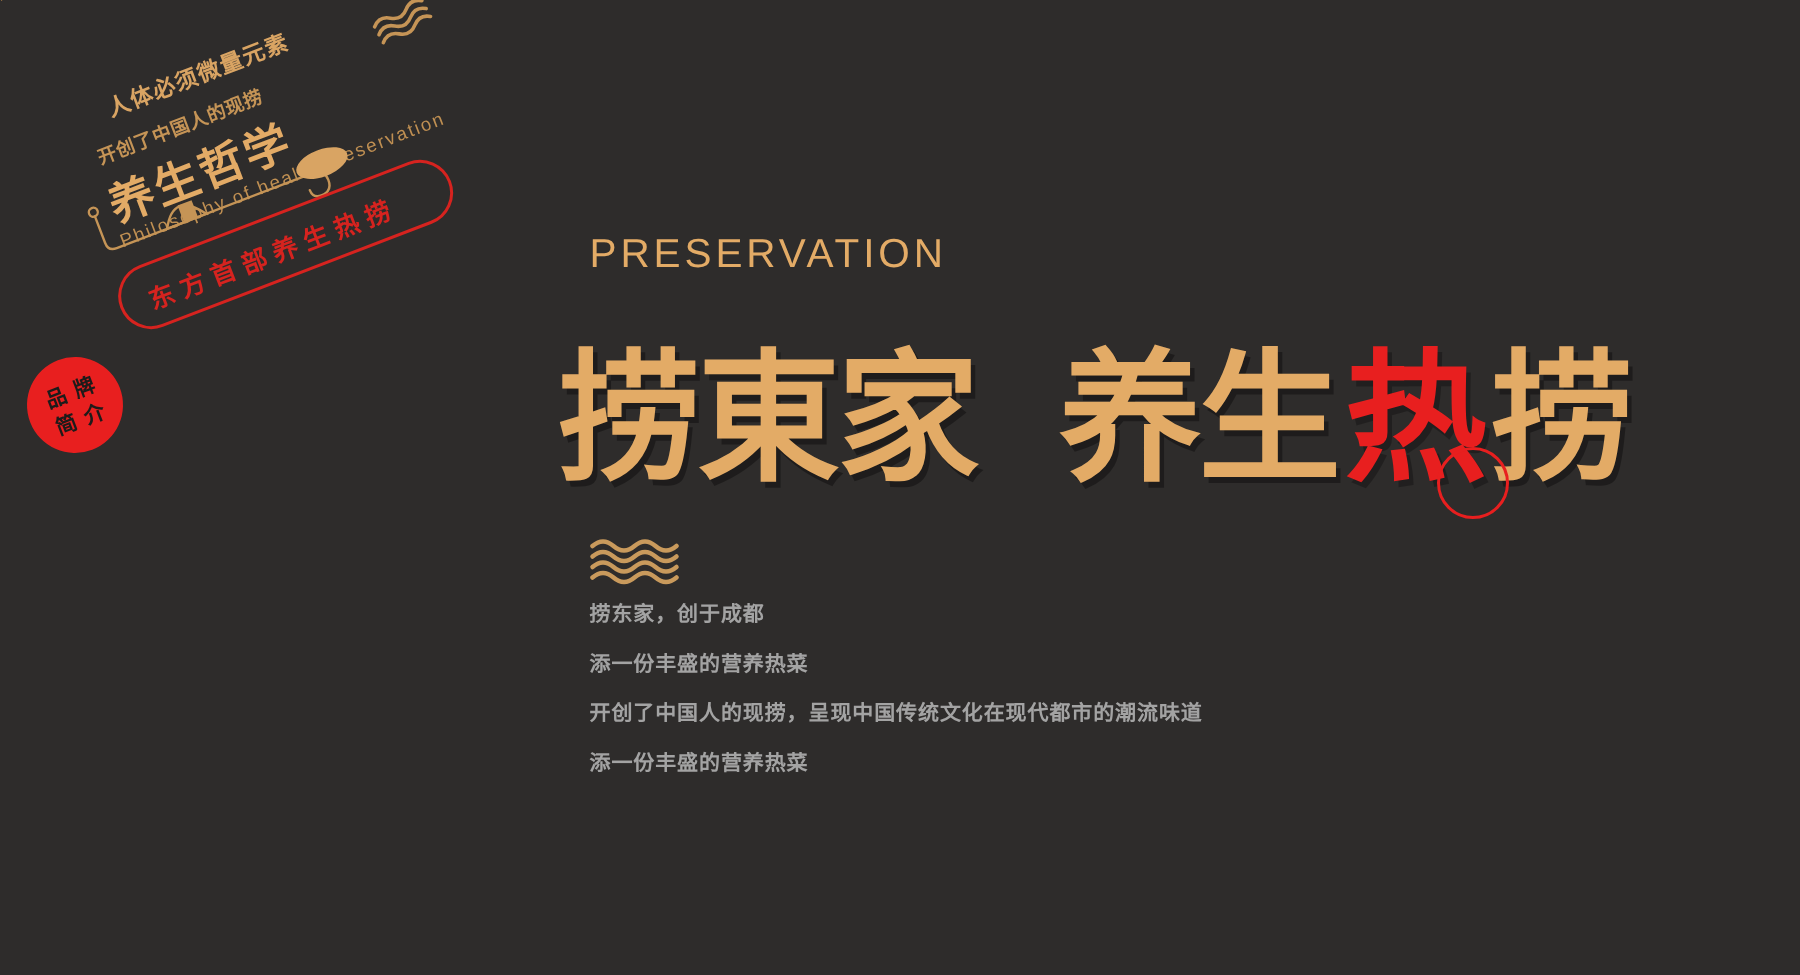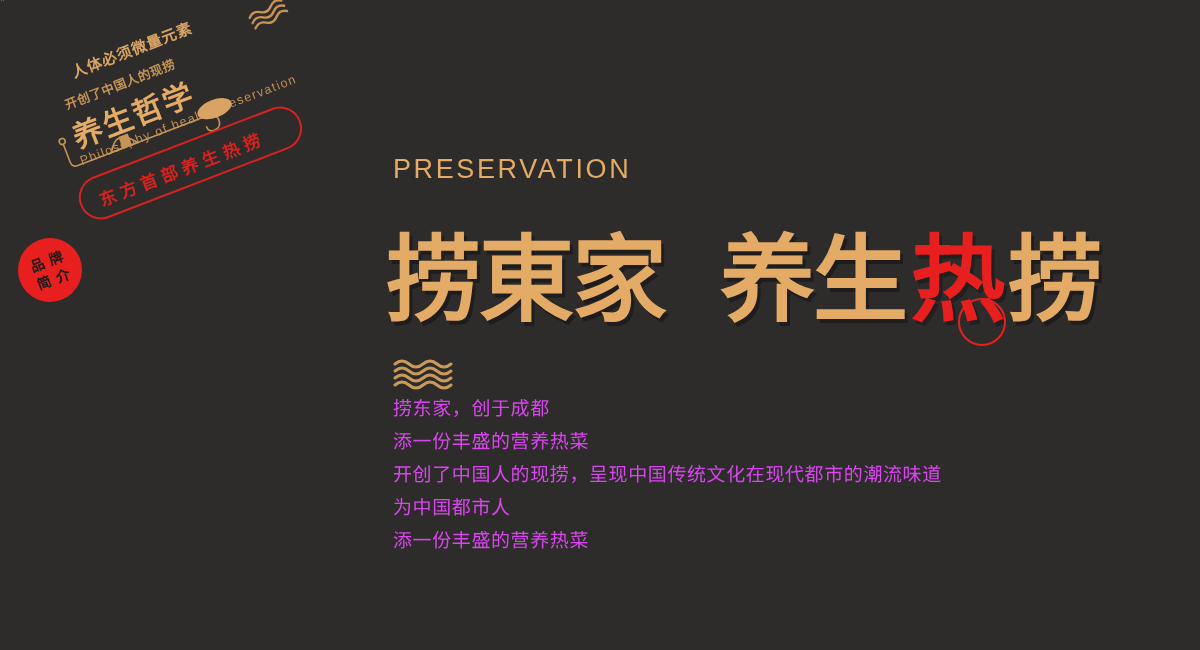--- a/index.html
+++ b/index.html
@@ -136,21 +136,21 @@
   .eyebrow {
     color: #e3ab66;
     font-size: 27px;
     letter-spacing: 2.6px;
     line-height: 35px;
     font-weight: 400;
   }
 
   #title-row {
     position: absolute;
-    left: 386px;
+    left: 372px;
     top: 222px;
     width: 650px;
     height: 116px;
     white-space: nowrap;
   }
   .title-cn {
     font-family: "DejaVu Sans", "Liberation Sans", sans-serif;
     font-size: 95px;
     font-weight: 800;
     line-height: 116px;
@@ -178,25 +178,25 @@
   #wave-motif { position: absolute; left: 392px; top: 359px; }
 
   #body-copy {
     position: absolute;
     left: 393px;
     top: 400px;
     width: 700px;
   }
   #body-copy p {
     margin: 0 0 15px 0;
-    font-size: 19px;
+    font-size: 14px;
     line-height: 18px;
     letter-spacing: .6px;
-    color: #d946ef;
-    font-weight: 400;
+    color: #a3a3a3;
+    font-weight: 700;
   }
 </style>
 </head>
 <body>
 
 <div id="stage">
 
   <div id="logo-lockup">
 
     <div class="lk-row lk-trace">人体必须微量元素</div>
@@ -258,17 +258,16 @@
       <path d="M3 12 Q10 6 17 12 T31 12 T45 12 T59 12"></path>
       <path d="M3 19 Q10 13 17 19 T31 19 T45 19 T59 19"></path>
       <path d="M3 26 Q10 20 17 26 T31 26 T45 26 T59 26"></path>
     </g>
   </svg>
 
   <div id="body-copy">
     <p>捞东家，创于成都</p>
     <p>添一份丰盛的营养热菜</p>
     <p>开创了中国人的现捞，呈现中国传统文化在现代都市的潮流味道</p>
-    <p>为中国都市人</p>
     <p>添一份丰盛的营养热菜</p>
   </div>
 
 </div>
 
 </body></html>

